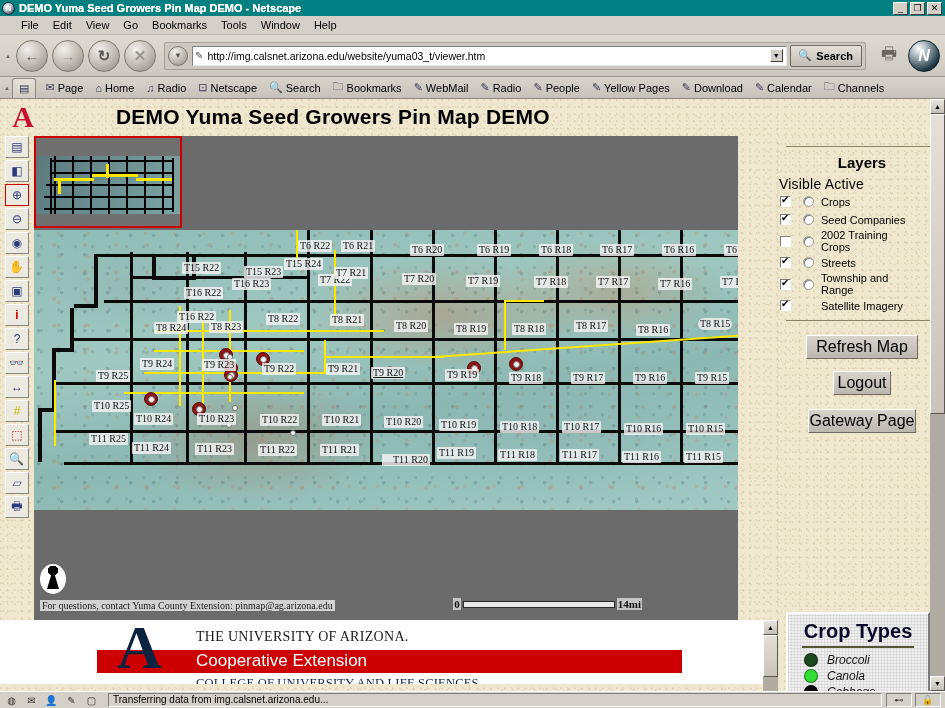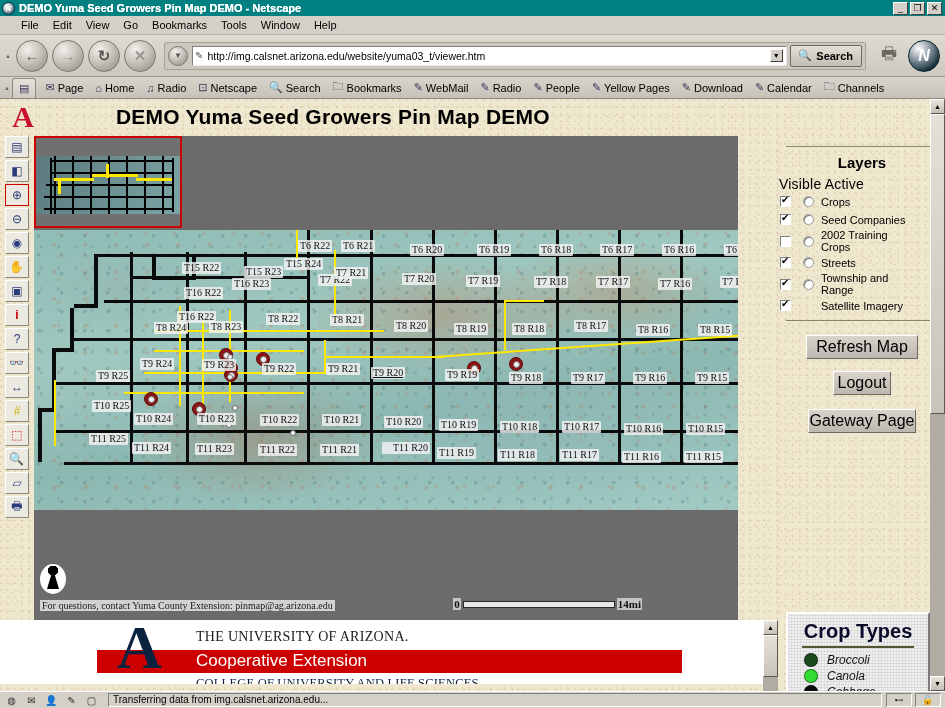--- a/index.html
+++ b/index.html
@@ -617,21 +617,21 @@
           <div class="tlabel" style="left: 143px; top: 81px;">T16 R22</div>
           <div class="tlabel" style="left: 120px; top: 92px;">T8 R24</div>
           <div class="tlabel" style="left: 175px; top: 91px;">T8 R23</div>
           <div class="tlabel" style="left: 232px; top: 83px;">T8 R22</div>
           <div class="tlabel" style="left: 296px; top: 84px;">T8 R21</div>
           <div class="tlabel" style="left: 360px; top: 90px;">T8 R20</div>
           <div class="tlabel" style="left: 420px; top: 93px;">T8 R19</div>
           <div class="tlabel" style="left: 478px; top: 93px;">T8 R18</div>
           <div class="tlabel" style="left: 540px; top: 90px;">T8 R17</div>
           <div class="tlabel" style="left: 602px; top: 94px;">T8 R16</div>
-          <div class="tlabel" style="left: 664px; top: 94px;">T8 R15</div>
+          <div class="tlabel" style="left: 664px; top: 88px; border-radius: 6px;">T8 R15</div>
           <div class="tlabel" style="left: 726px; top: 94px;">T8 R14</div>
           <div class="tlabel" style="left: 62px; top: 140px;">T9 R25</div>
           <div class="tlabel" style="left: 106px; top: 128px;">T9 R24</div>
           <div class="tlabel" style="left: 168px; top: 129px;">T9 R23</div>
           <div class="tlabel" style="left: 228px; top: 133px;">T9 R22</div>
           <div class="tlabel" style="left: 292px; top: 133px;">T9 R21</div>
           <div class="tlabel" style="left: 337px; top: 137px; text-decoration: underline;">T9 R20</div>
           <div class="tlabel" style="left: 411px; top: 139px;">T9 R19</div>
           <div class="tlabel" style="left: 475px; top: 142px;">T9 R18</div>
           <div class="tlabel" style="left: 537px; top: 142px;">T9 R17</div>
@@ -648,21 +648,21 @@
           <div class="tlabel" style="left: 466px; top: 191px;">T10 R18</div>
           <div class="tlabel" style="left: 528px; top: 191px;">T10 R17</div>
           <div class="tlabel" style="left: 590px; top: 193px;">T10 R16</div>
           <div class="tlabel" style="left: 652px; top: 193px;">T10 R15</div>
           <div class="tlabel" style="left: 714px; top: 193px;">T10 R14</div>
           <div class="tlabel" style="left: 55px; top: 203px;">T11 R25</div>
           <div class="tlabel" style="left: 98px; top: 212px;">T11 R24</div>
           <div class="tlabel" style="left: 161px; top: 213px;">T11 R23</div>
           <div class="tlabel" style="left: 224px; top: 214px;">T11 R22</div>
           <div class="tlabel" style="left: 286px; top: 214px;">T11 R21</div>
-          <div class="tlabel" style="left: 348px; top: 212px; padding-left: 11px;">T11 R20</div>
+          <div class="tlabel" style="left: 348px; top: 224px; padding-left: 11px;">T11 R20</div>
           <div class="tlabel" style="left: 403px; top: 217px;">T11 R19</div>
           <div class="tlabel" style="left: 464px; top: 219px;">T11 R18</div>
           <div class="tlabel" style="left: 526px; top: 219px;">T11 R17</div>
           <div class="tlabel" style="left: 588px; top: 221px;">T11 R16</div>
           <div class="tlabel" style="left: 650px; top: 221px;">T11 R15</div>
           <div class="tlabel" style="left: 712px; top: 221px;">T11 R14</div>
         </div>
 
       <div class="north">
         <div class="north-tri"></div>

